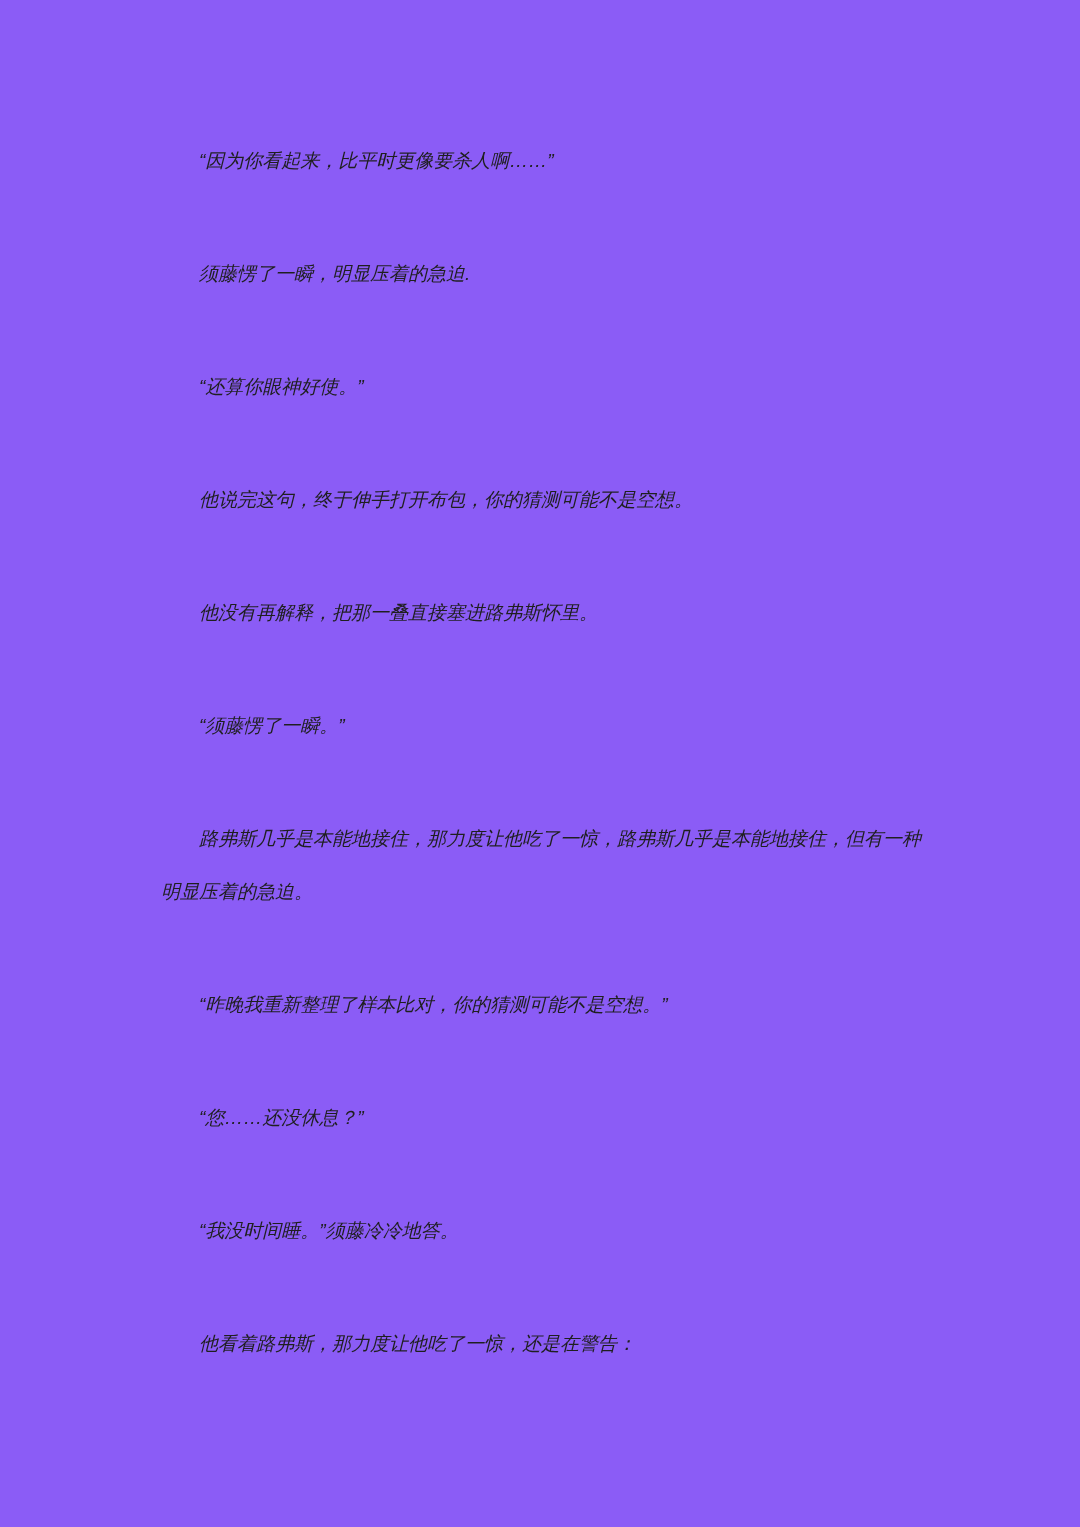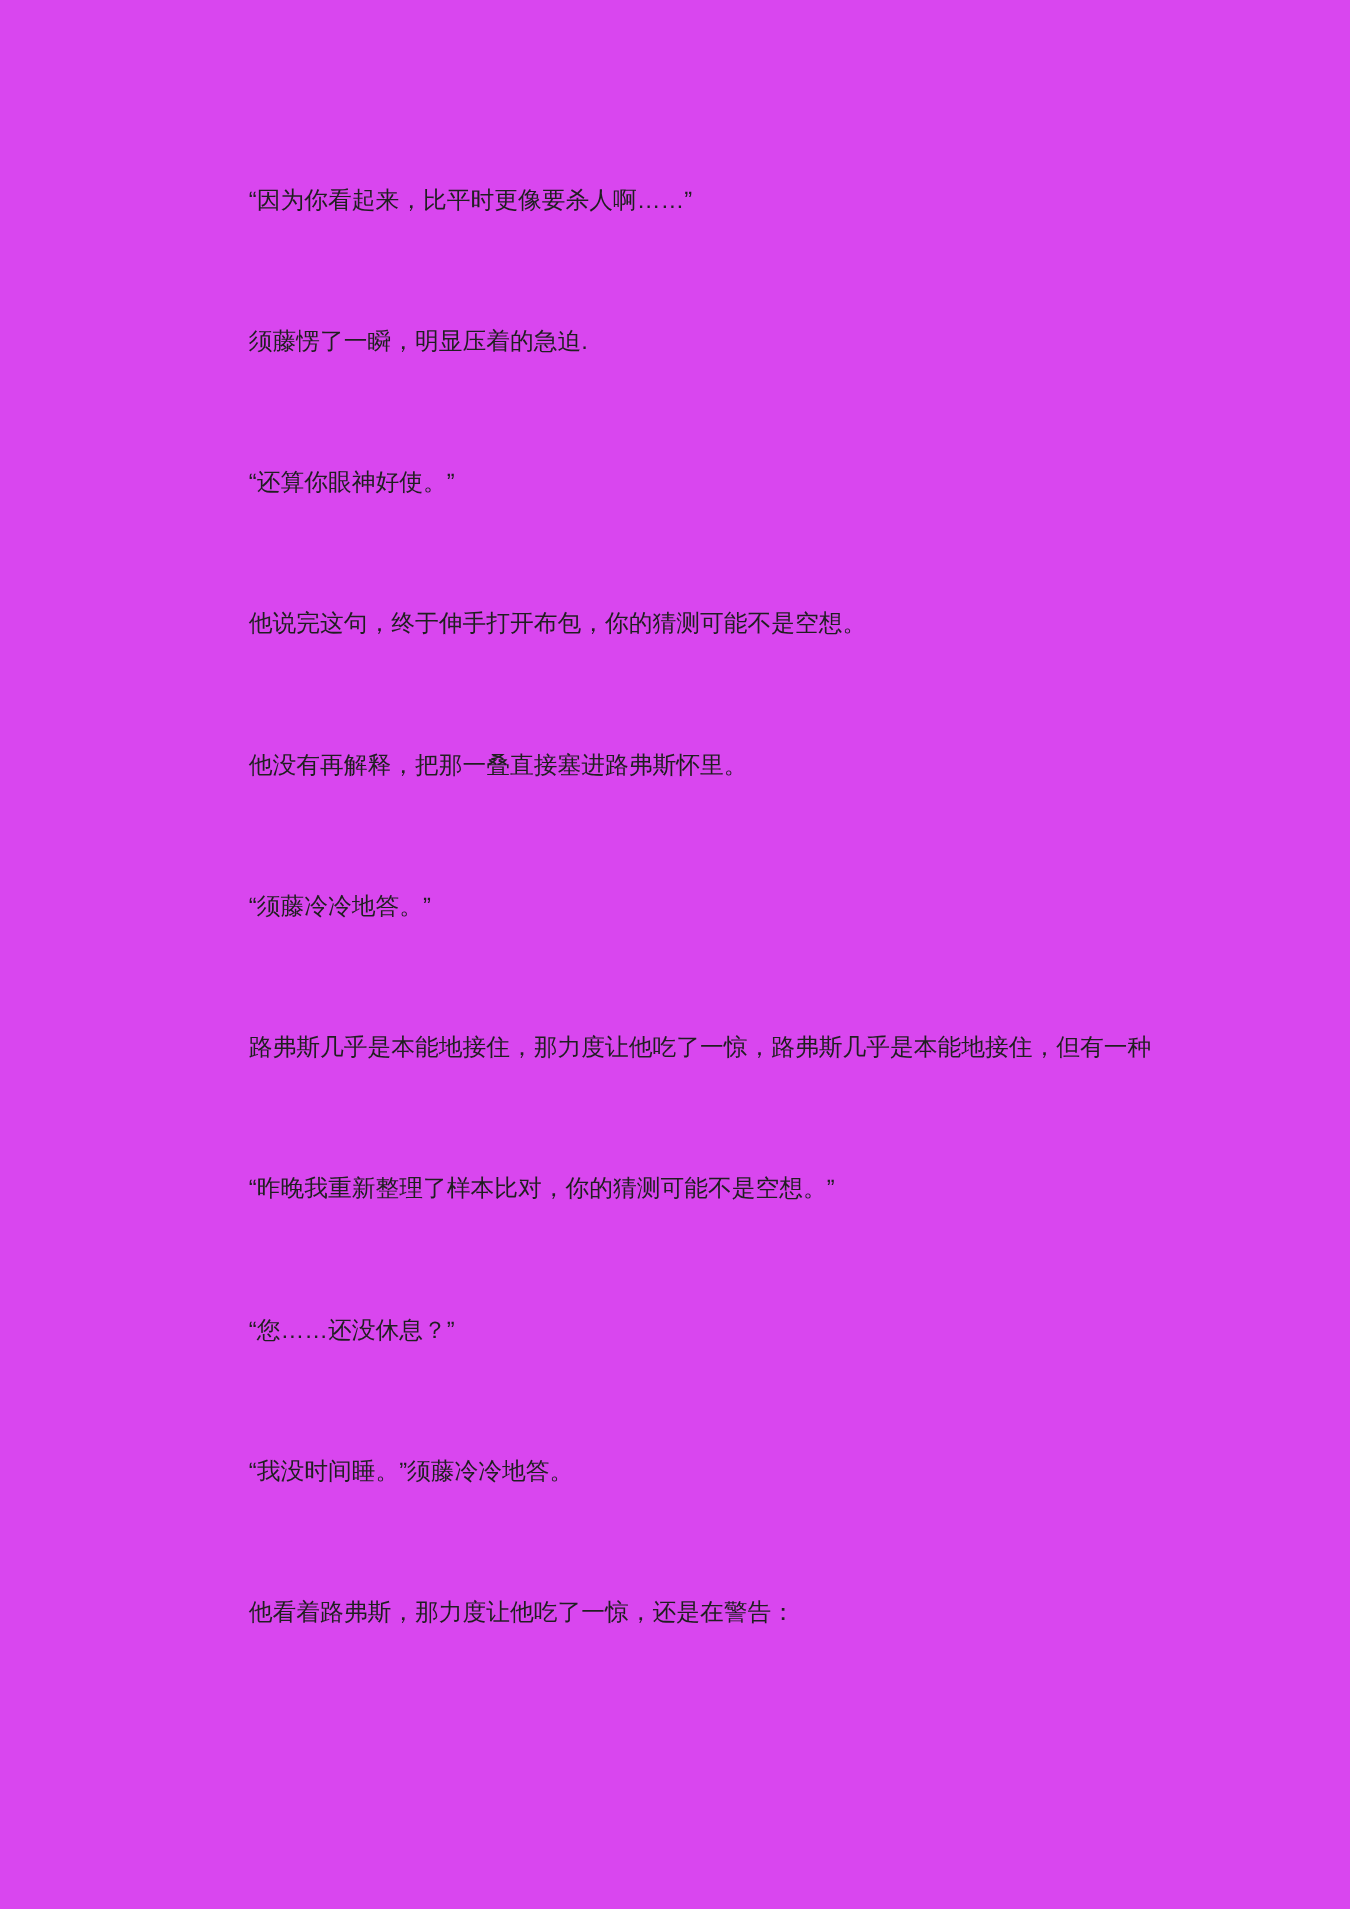--- a/index.html
+++ b/index.html
@@ -10,23 +10,24 @@
   body {
     width: 1080px;
     height: 1527px;
     font-family: "Liberation Sans", sans-serif;
   }
   .page {
     box-sizing: border-box;
     width: 1080px;
     height: 1527px;
     padding: 134px 159px 36px 161px;
-    background: #d946ef;
+    background: #8b5cf6;
     color: #1f1f1f;
     overflow: hidden;
+    font-style: italic;
   }
   .para {
     margin: 0 0 60px 0;
     font-size: 19px;
     line-height: 53px;
     text-align: left;
   }
   .line {
     display: block;
     text-indent: 2em;
@@ -54,25 +55,26 @@
 
   <p class="para">
     <span class="line">他说完这句，终于伸手打开布包，你的猜测可能不是空想。</span>
   </p>
 
   <p class="para">
     <span class="line">他没有再解释，把那一叠直接塞进路弗斯怀里。</span>
   </p>
 
   <p class="para">
-    <span class="line">“须藤冷冷地答。”</span>
+    <span class="line">“须藤愣了一瞬。”</span>
   </p>
 
   <p class="para">
     <span class="line">路弗斯几乎是本能地接住，那力度让他吃了一惊，路弗斯几乎是本能地接住，但有一种</span>
+    <span class="line">明显压着的急迫。</span>
   </p>
 
   <p class="para">
     <span class="line">“昨晚我重新整理了样本比对，你的猜测可能不是空想。”</span>
   </p>
 
   <p class="para">
     <span class="line">“您……还没休息？”</span>
   </p>
 

